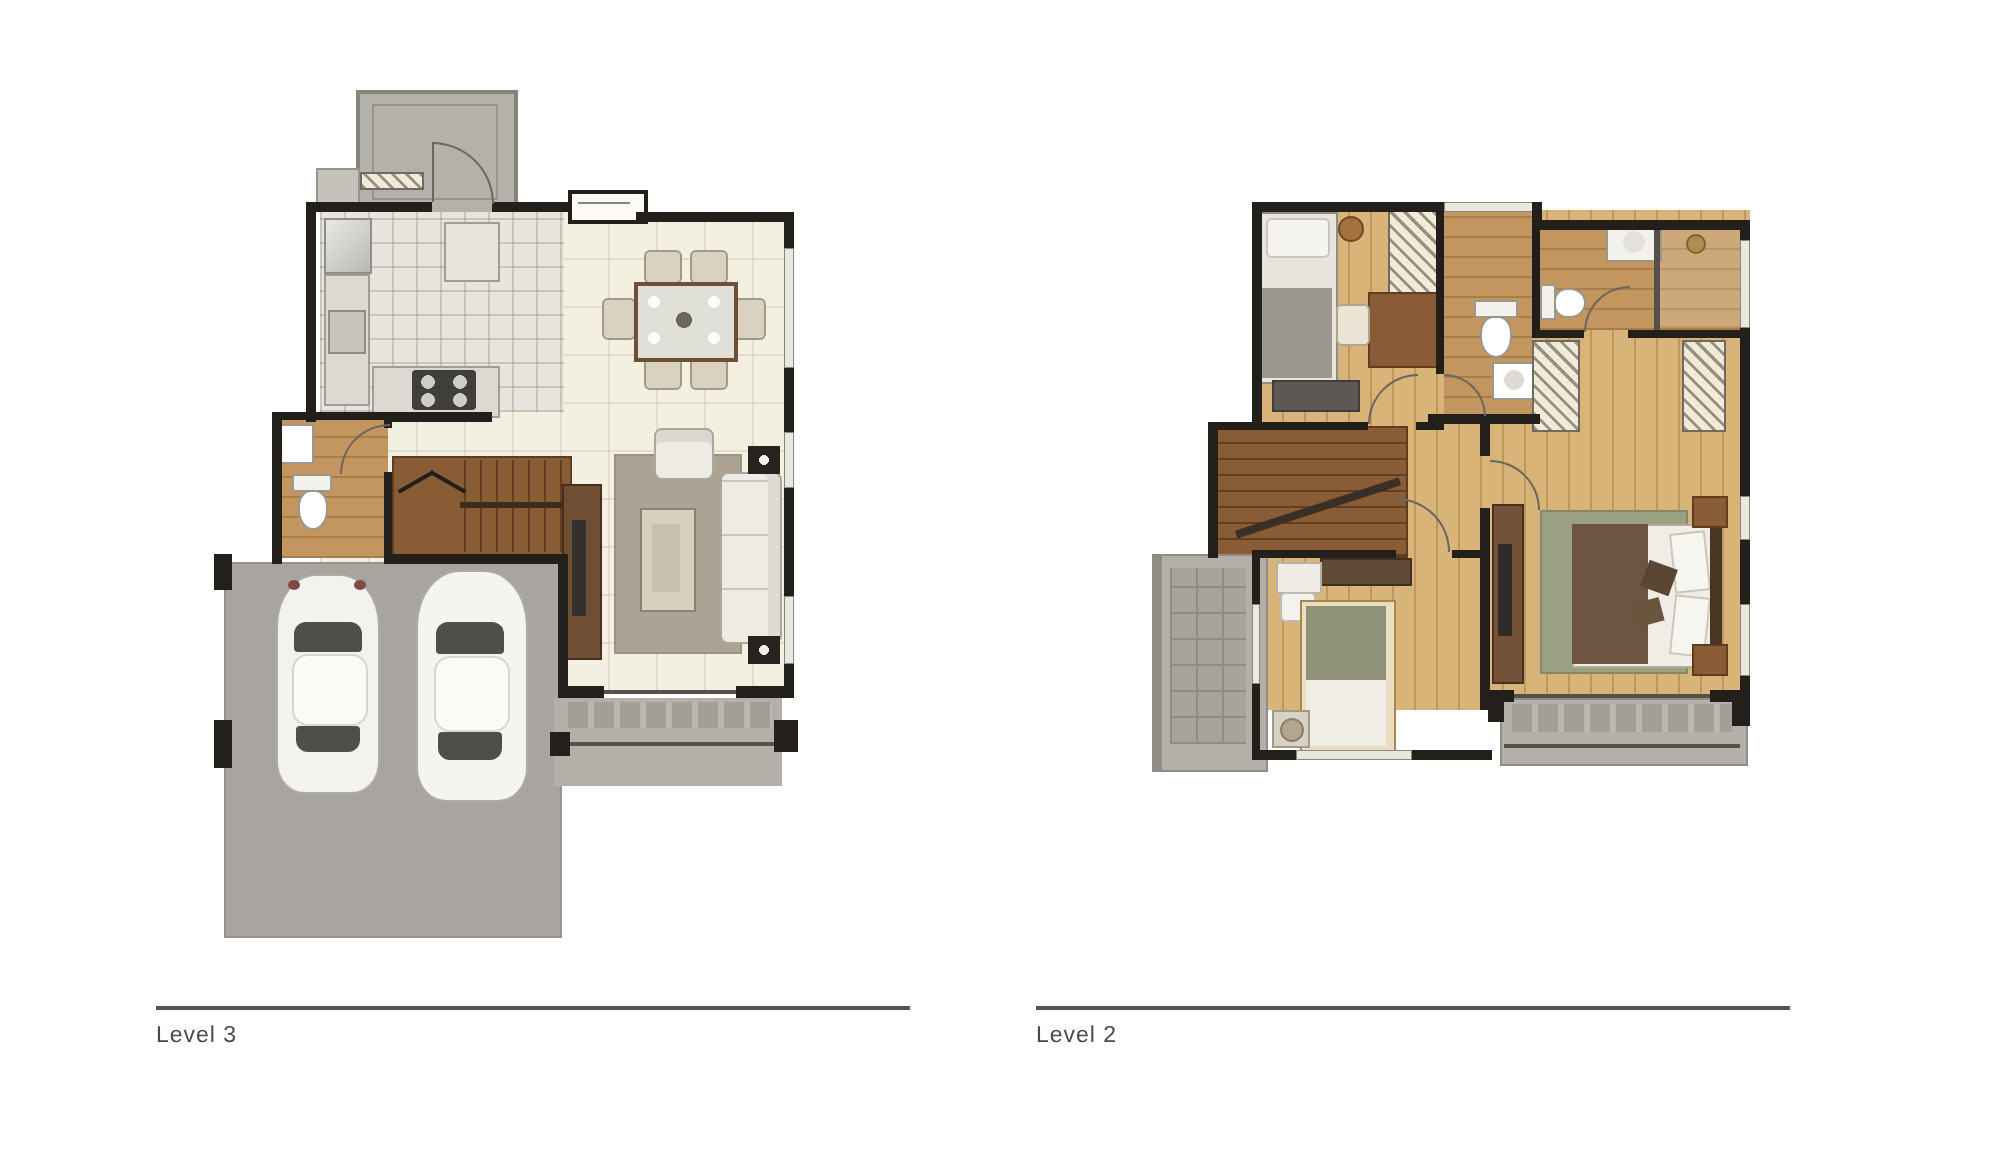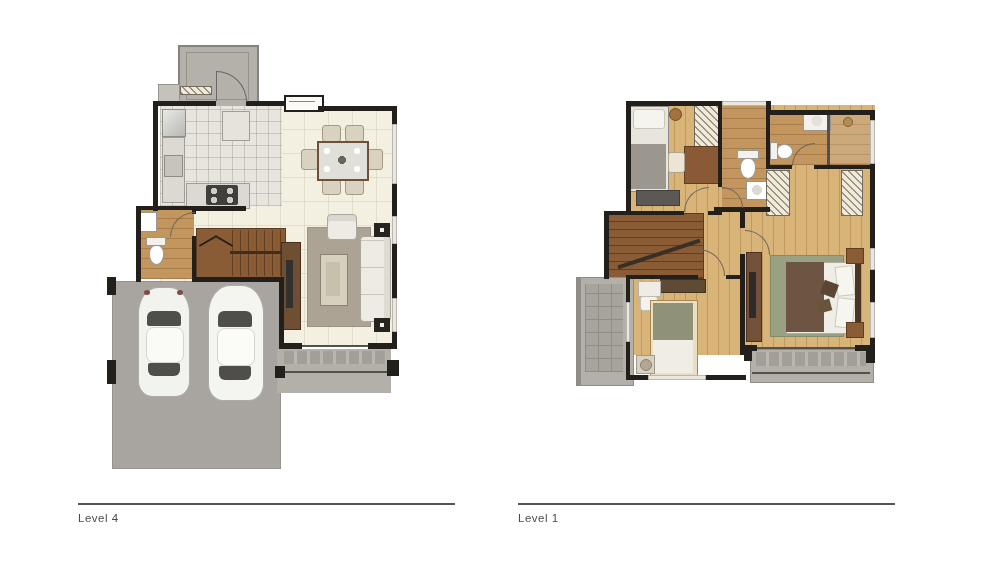--- a/index.html
+++ b/index.html
@@ -223,17 +223,17 @@
     <div class="abs" style="left:757px;top:347px;width:98px;height:2px;background:#55504a;"></div>
 
     <div class="arc arc-tl" style="left:684px;top:187px;width:24px;height:24px;"></div>
     <div class="arc arc-tr" style="left:722px;top:187px;width:20px;height:20px;"></div>
     <div class="arc arc-tl" style="left:792px;top:143px;width:22px;height:22px;"></div>
     <div class="arc arc-tr" style="left:745px;top:230px;width:24px;height:24px;"></div>
     <div class="arc arc-tr" style="left:698px;top:249px;width:26px;height:26px;"></div>
   </div>
 
   <div class="divider" style="left:78px;top:503px;width:377px;"></div>
-  <div class="caption" style="left:78px;top:512px;">Level 4</div>
+  <div class="caption" style="left:78px;top:512px;">Level 3</div>
   <div class="divider" style="left:518px;top:503px;width:377px;"></div>
-  <div class="caption" style="left:518px;top:512px;">Level 1</div>
+  <div class="caption" style="left:518px;top:512px;">Level 2</div>
 
 </div>
 
 </body></html>

